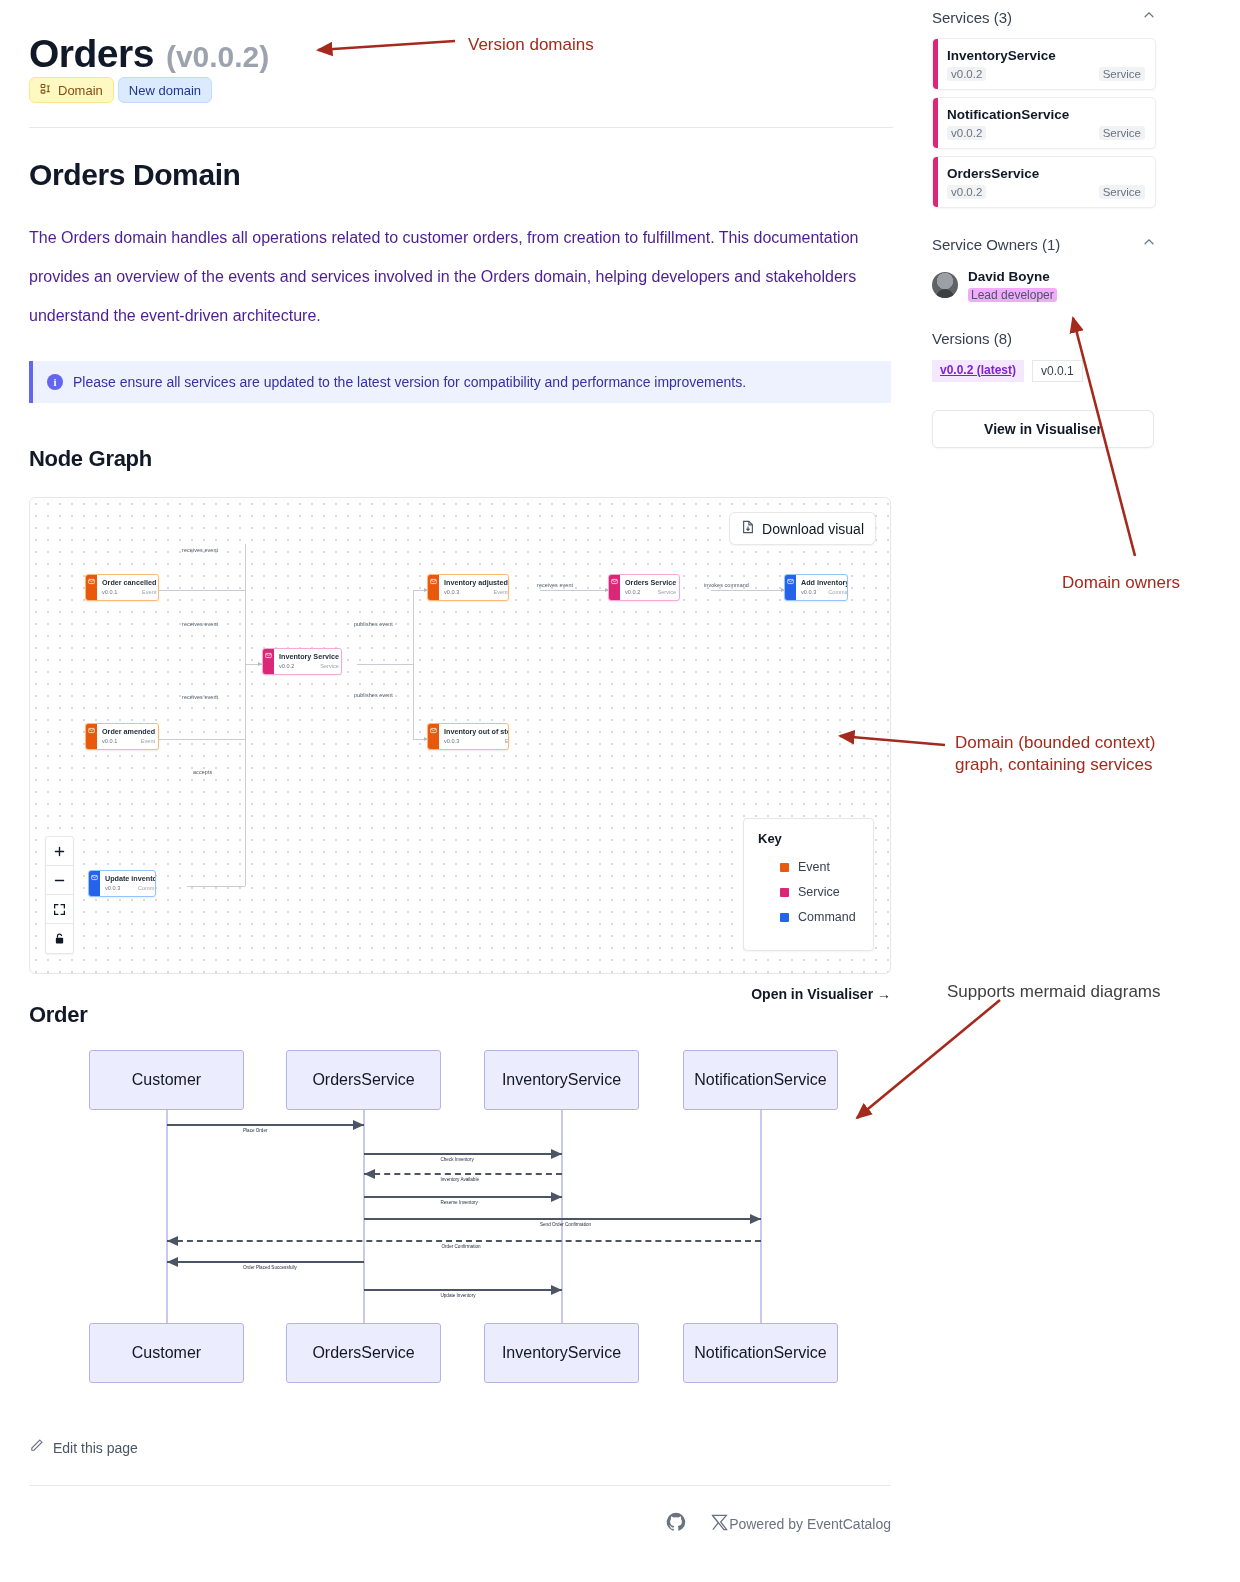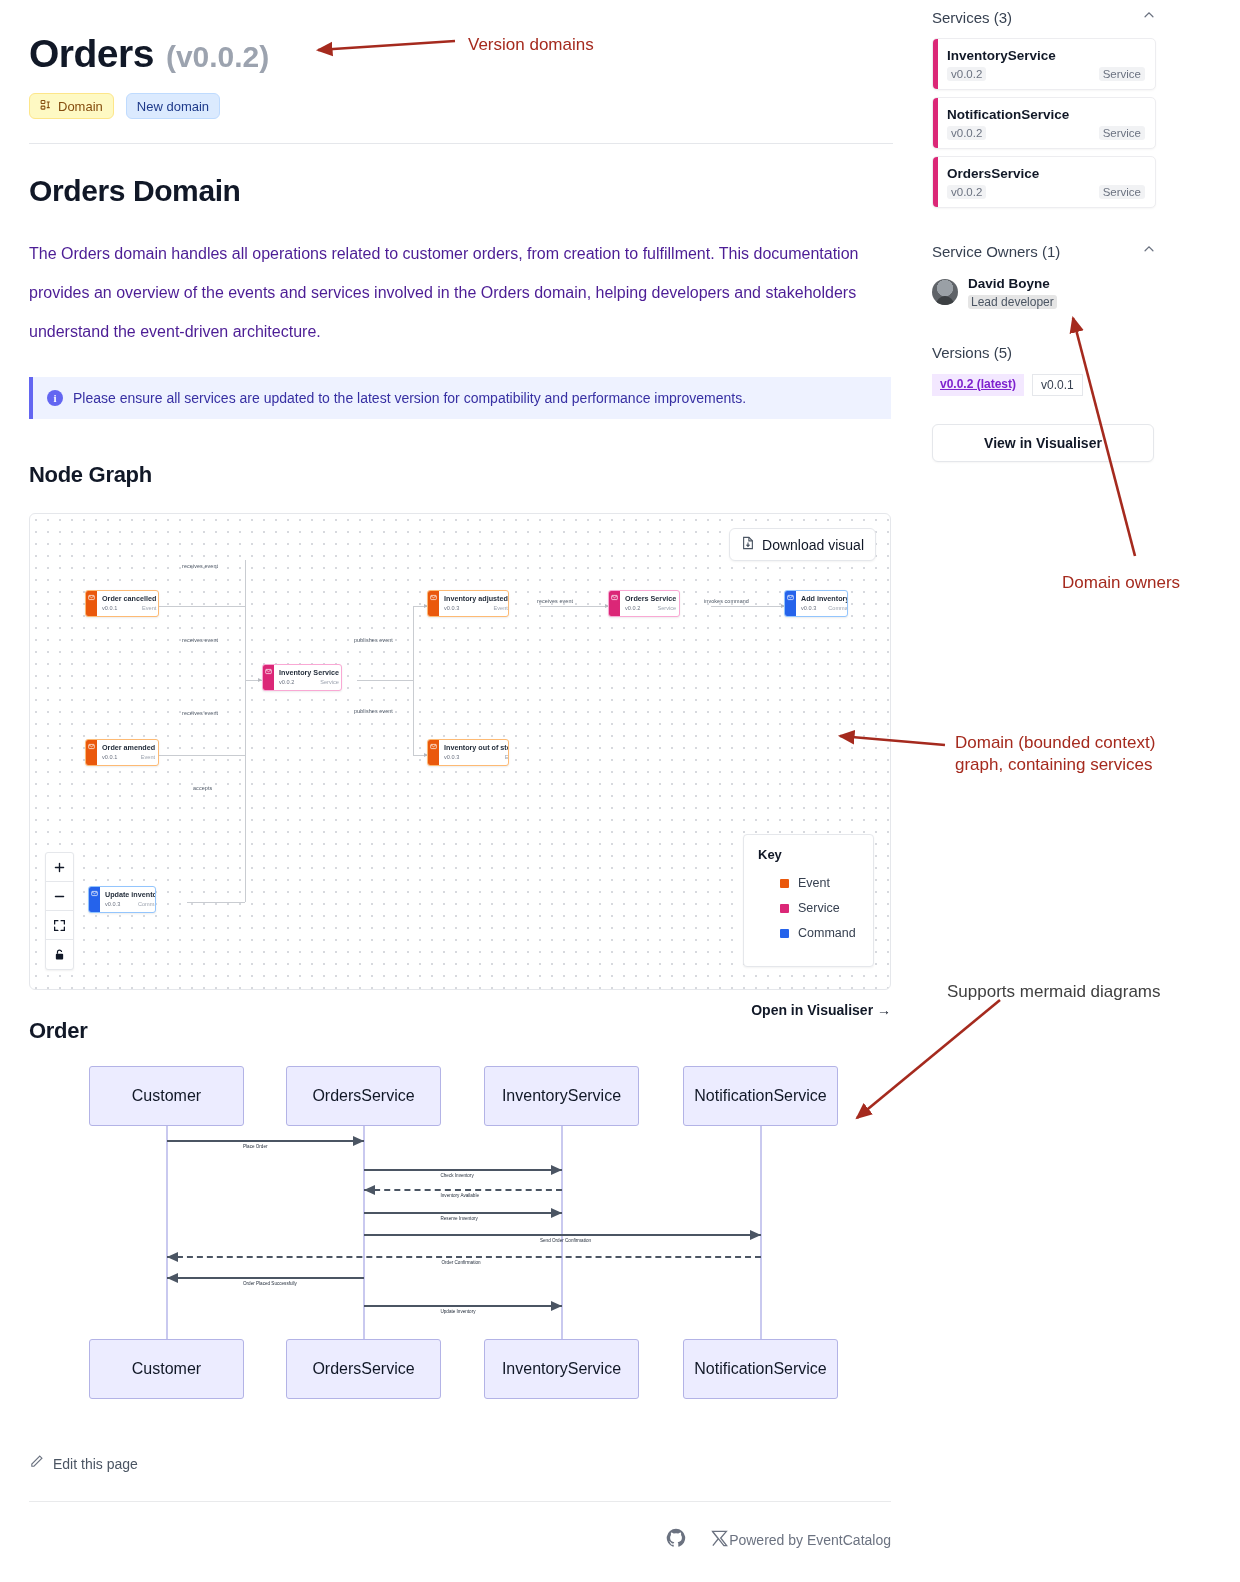--- a/index.html
+++ b/index.html
@@ -15,21 +15,21 @@
   
   .page { position:relative; width:1240px; height:1582px; }
   .main { position:absolute; left:29px; top:0; width:864px; }
   .aside { position:absolute; left:932px; top:8px; width:224px; }
 
   
   .title-row { display:flex; align-items:baseline; gap:12px; padding-top:34px; }
   .title { font-size:39px; font-weight:bold; letter-spacing:-0.5px; color:#111827; line-height:1; }
   .title-version { font-size:30px; font-weight:bold; color:#9ca3af; line-height:1; }
 
-  .badges { display:flex; gap:12px; margin-top:20px; }
+  .badges { display:flex; gap:4px; margin-top:4px; }
   .badge {
     display:inline-flex; align-items:center; gap:6px;
     font-size:13px; border-radius:6px; padding:5px 10px; line-height:1;
   }
   .badge-domain { background:#fef9c3; color:#854d0e; border:1px solid #fde68a; }
   .badge-new { background:#dbeafe; color:#1e3a8a; border:1px solid #bfdbfe; }
   .badge-icon { display:inline-block; }
 
   .hr { border:0; border-top:1px solid #e5e7eb; margin:24px 0 0 0; width:864px; }
 
@@ -156,28 +156,28 @@
   .svc-card {
     position:relative; background:#fff; border:1px solid #ededf0; border-radius:5px;
     padding:8px 10px 8px 14px; overflow:hidden;
     box-shadow:0 1px 2px rgba(0,0,0,.04);
   }
   .svc-card::before { content:""; position:absolute; left:0; top:0; bottom:0; width:5px; background:#db2777; }
   .svc-name { font-size:13.5px; font-weight:bold; color:#111827; line-height:17px; }
   .svc-row { display:flex; align-items:center; justify-content:space-between; margin-top:3px; }
   .pill { font-size:11.5px; color:#6b7280; background:#f1f2f4; border-radius:3px; padding:1px 4px; }
 
-  .aside-block { margin-top:34px; }
+  .aside-block { margin-top:27px; }
   .owner { display:flex; align-items:center; gap:10px; margin-top:14px; }
   .avatar { width:26px; height:26px; border-radius:50%; flex:0 0 auto;
     background:radial-gradient(circle at 50% 35%, #9aa0a6 0 38%, #5f6368 39% 100%); position:relative; overflow:hidden; }
   .avatar::after { content:""; position:absolute; left:4px; right:4px; bottom:0; height:9px;
     border-radius:50% 50% 0 0 / 100% 100% 0 0; background:#3c4043; }
   .owner-name { font-size:13.5px; font-weight:bold; color:#111827; line-height:16px; }
-  .owner-role { font-size:12px; color:#4b5563; background:#e5e5e5; border-radius:3px; padding:0 3px; display:inline-block; margin-top:2px; }
+  .owner-role { font-size:12px; color:#4b5563; background:#f0abfc; border-radius:3px; padding:0 3px; display:inline-block; margin-top:2px; }
 
   .versions-title { font-size:15px; color:#374151; }
   .ver-row { display:flex; gap:8px; margin-top:12px; }
   .ver-chip { font-size:12px; border-radius:0; padding:4px 8px; line-height:1; }
   .ver-chip.latest { background:#f3e8ff; color:#7e22ce; text-decoration:underline; font-weight:bold; }
   .ver-chip.other { background:#fff; border:1px solid #e5e7eb; color:#374151; }
 
   .vis-btn {
     margin-top:28px; width:222px; height:38px; background:#fff;
     border:1px solid #e5e7eb; border-radius:6px;
@@ -580,21 +580,21 @@
       <div class="owner">
         <span class="avatar"></span>
         <span>
           <span class="owner-name">David Boyne</span><br>
           <span class="owner-role">Lead developer</span>
         </span>
       </div>
     </div>
 
     <div class="aside-block">
-      <span class="versions-title">Versions (5)</span>
+      <span class="versions-title">Versions (8)</span>
       <div class="ver-row" id="ver-row">
           <span class="ver-chip latest">v0.0.2 (latest)</span>
           <span class="ver-chip other">v0.0.1</span>
         </div>
     </div>
 
     <div class="vis-btn">
       <span>View in Visualiser</span>
     </div>
   </div>

